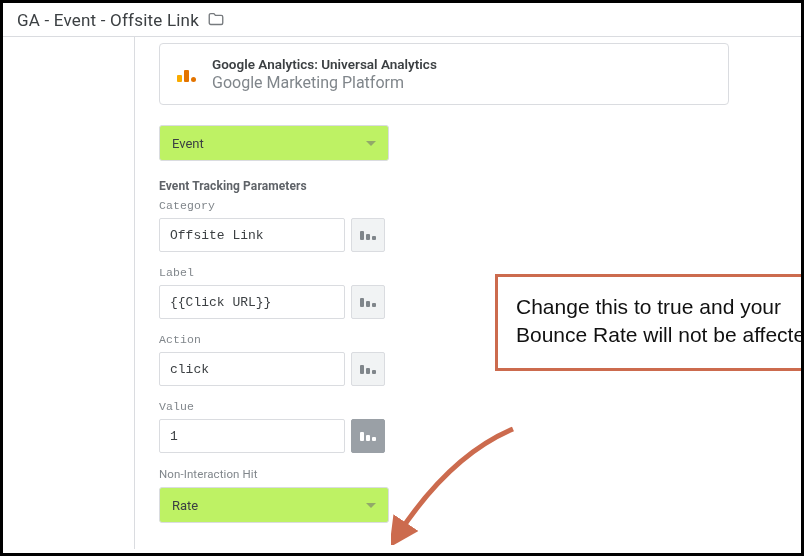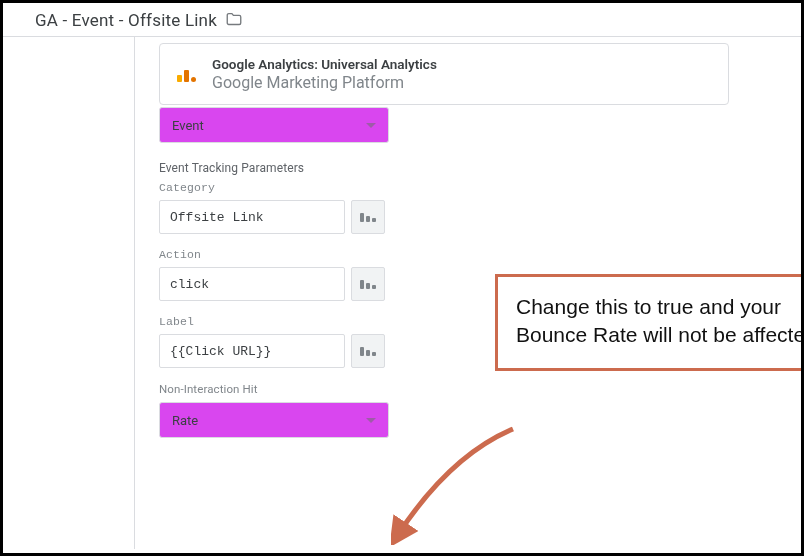--- a/index.html
+++ b/index.html
@@ -8,21 +8,21 @@
       font-size: 13px;
       color: #202124;
       background: #fff;
       width: 804px;
       height: 556px;
       border: 3px solid #000;
       position: relative;
       overflow: hidden;
     }
     .header {
-      padding: 7px 14px 6px 32px;
+      padding: 7px 14px 6px 14px;
       border-bottom: 1px solid #dadce0;
       display: flex;
       align-items: center;
       gap: 8px;
     }
     .page-title {
       font-size: 17px;
       font-weight: 400;
       color: #3c4043;
       letter-spacing: 0.2px;
@@ -53,21 +53,21 @@
     }
     .grp-label.sm { font-size: 11.5px; }
     .card {
       border: 1px solid #dadce0;
       border-radius: 4px;
       padding: 12px 14px;
       display: flex;
       align-items: center;
       gap: 14px;
       width: 570px;
-      margin-bottom: 2px;
+      margin-bottom: 20px;
       background: #fff;
     }
     .ga-mark {
       width: 24px; height: 24px; position: relative;
     }
     .ga-mark .b1 { position:absolute; left:3px; bottom:4px; width:5px; height:7px;  background:#f9ab00; border-radius:1px;}
     .ga-mark .b2 { position:absolute; left:10px; bottom:4px; width:5px; height:12px; background:#e37400; border-radius:1px;}
     .ga-mark .dot{ position:absolute; left:17px; bottom:4px; width:5px; height:5px; background:#e37400; border-radius:50%;}
     .card-title { font-size: 13.5px; font-weight: 600; color: #3c4043; }
     .card-sub   { font-size: 16px; color: #80868b; margin-top: 1px;}
@@ -76,21 +76,21 @@
       border-radius: 3px;
       height: 36px;
       width: 230px;
       display: flex;
       align-items: center;
       padding: 0 12px;
       justify-content: space-between;
       color: #3c4043;
       font-size: 13px;
       margin-bottom: 18px;
-      background:#d946ef;
+      background:#bef264;
     }
     .caret {
       width: 0; height: 0;
       border-left: 5px solid transparent;
       border-right: 5px solid transparent;
       border-top: 5px solid #6d6d6d;
       opacity:.55;
     }
     .field-row {
       display: flex;
@@ -173,64 +173,77 @@
         <div class="card-title">Google Analytics: Universal Analytics</div>
         <div class="card-sub">Google Marketing Platform</div>
       </div>
     </div>
 
     <div class="select-box">
       <span>Event</span>
       <span class="caret"></span>
     </div>
 
-    <div class="grp-label" style="font-weight:400;color:#5f6368">Event Tracking Parameters</div>
+    <div class="grp-label" style="font-weight:700;color:#5f6368">Event Tracking Parameters</div>
 
     <div class="section-gap">
       <div class="grp-label sm">Category</div>
       <div class="field-row">
         <input class="field-input" value="Offsite Link" style="">
         <div class="var-btn">
           <span class="brick-ic">
               <span></span>
               <span></span>
               <span></span>
             </span>
         </div>
       </div>
     </div>
 
     <div class="section-gap">
+      <div class="grp-label sm">Label</div>
+      <div class="field-row">
+        <input class="field-input" value="{{Click URL}}" style="">
+        <div class="var-btn">
+          <span class="brick-ic">
+              <span></span>
+              <span></span>
+              <span></span>
+            </span>
+        </div>
+      </div>
+    </div>
+
+    <div class="section-gap">
       <div class="grp-label sm">Action</div>
       <div class="field-row">
         <input class="field-input" value="click" style="">
         <div class="var-btn">
           <span class="brick-ic">
               <span></span>
               <span></span>
               <span></span>
             </span>
         </div>
       </div>
     </div>
 
     <div class="section-gap">
-      <div class="grp-label sm">Label</div>
-      <div class="field-row">
-        <input class="field-input" value="{{Click URL}}" style="">
-        <div class="var-btn">
-          <span class="brick-ic">
-              <span></span>
-              <span></span>
-              <span></span>
-            </span>
-        </div>
-      </div>
-    </div>
-
+      <div class="grp-label sm">Value</div>
+      <div class="field-row">
+        <input class="field-input" value="1" style="">
+        <div class="var-btn dark">
+          <span class="brick-ic">
+              <span></span>
+              <span></span>
+              <span></span>
+            </span>
+        </div>
+      </div>
+    </div>
 
     <div class="grp-label sm">Non-Interaction Hit</div>
     <div class="select-box" style="margin-bottom:0">
       <span>Rate</span>
       <span class="caret"></span>
     </div>
 
     <div class="callout">
       <span>Change this to true and your Bounce Rate will not be affected</span>
     </div>

